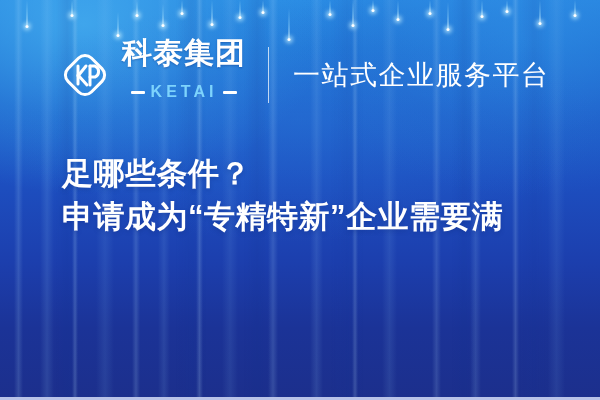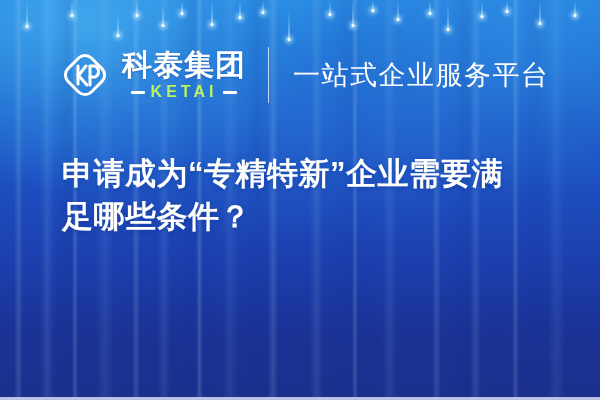--- a/index.html
+++ b/index.html
@@ -188,25 +188,25 @@
     width: 100%;
     justify-content: center;
   }
   .logo-en-row .dash {
     height: 3px;
     width: 14px;
     background: #ffffff;
     border-radius: 1px;
   }
   .logo-en {
-    color: #bef264;
+    color: #7dd3fc;
     font-size: 16px;
     font-weight: 700;
     letter-spacing: 4px;
-    margin: 0 6px;
+    margin: 12px 6px;
     white-space: nowrap;
   }
 
   .divider {
     width: 1px;
     height: 56px;
     background: rgba(255,255,255,0.72);
     margin-left: 22px;
     margin-right: 24px;
   }
@@ -389,19 +389,19 @@
 
     <div class="divider"></div>
 
     <div class="slogan">
       <span class="slogan-main">一站式企业服务平台</span>
     </div>
 
   </div>
 
   <div class="headline">
+    <div class="headline-line">足哪些条件？</div>
     <div class="headline-line">申请成为“专精特新”企业需要满</div>
-    <div class="headline-line">足哪些条件？</div>
   </div>
 
   <div class="bottom-strip"></div>
 
 </div>
 
 </body></html>

